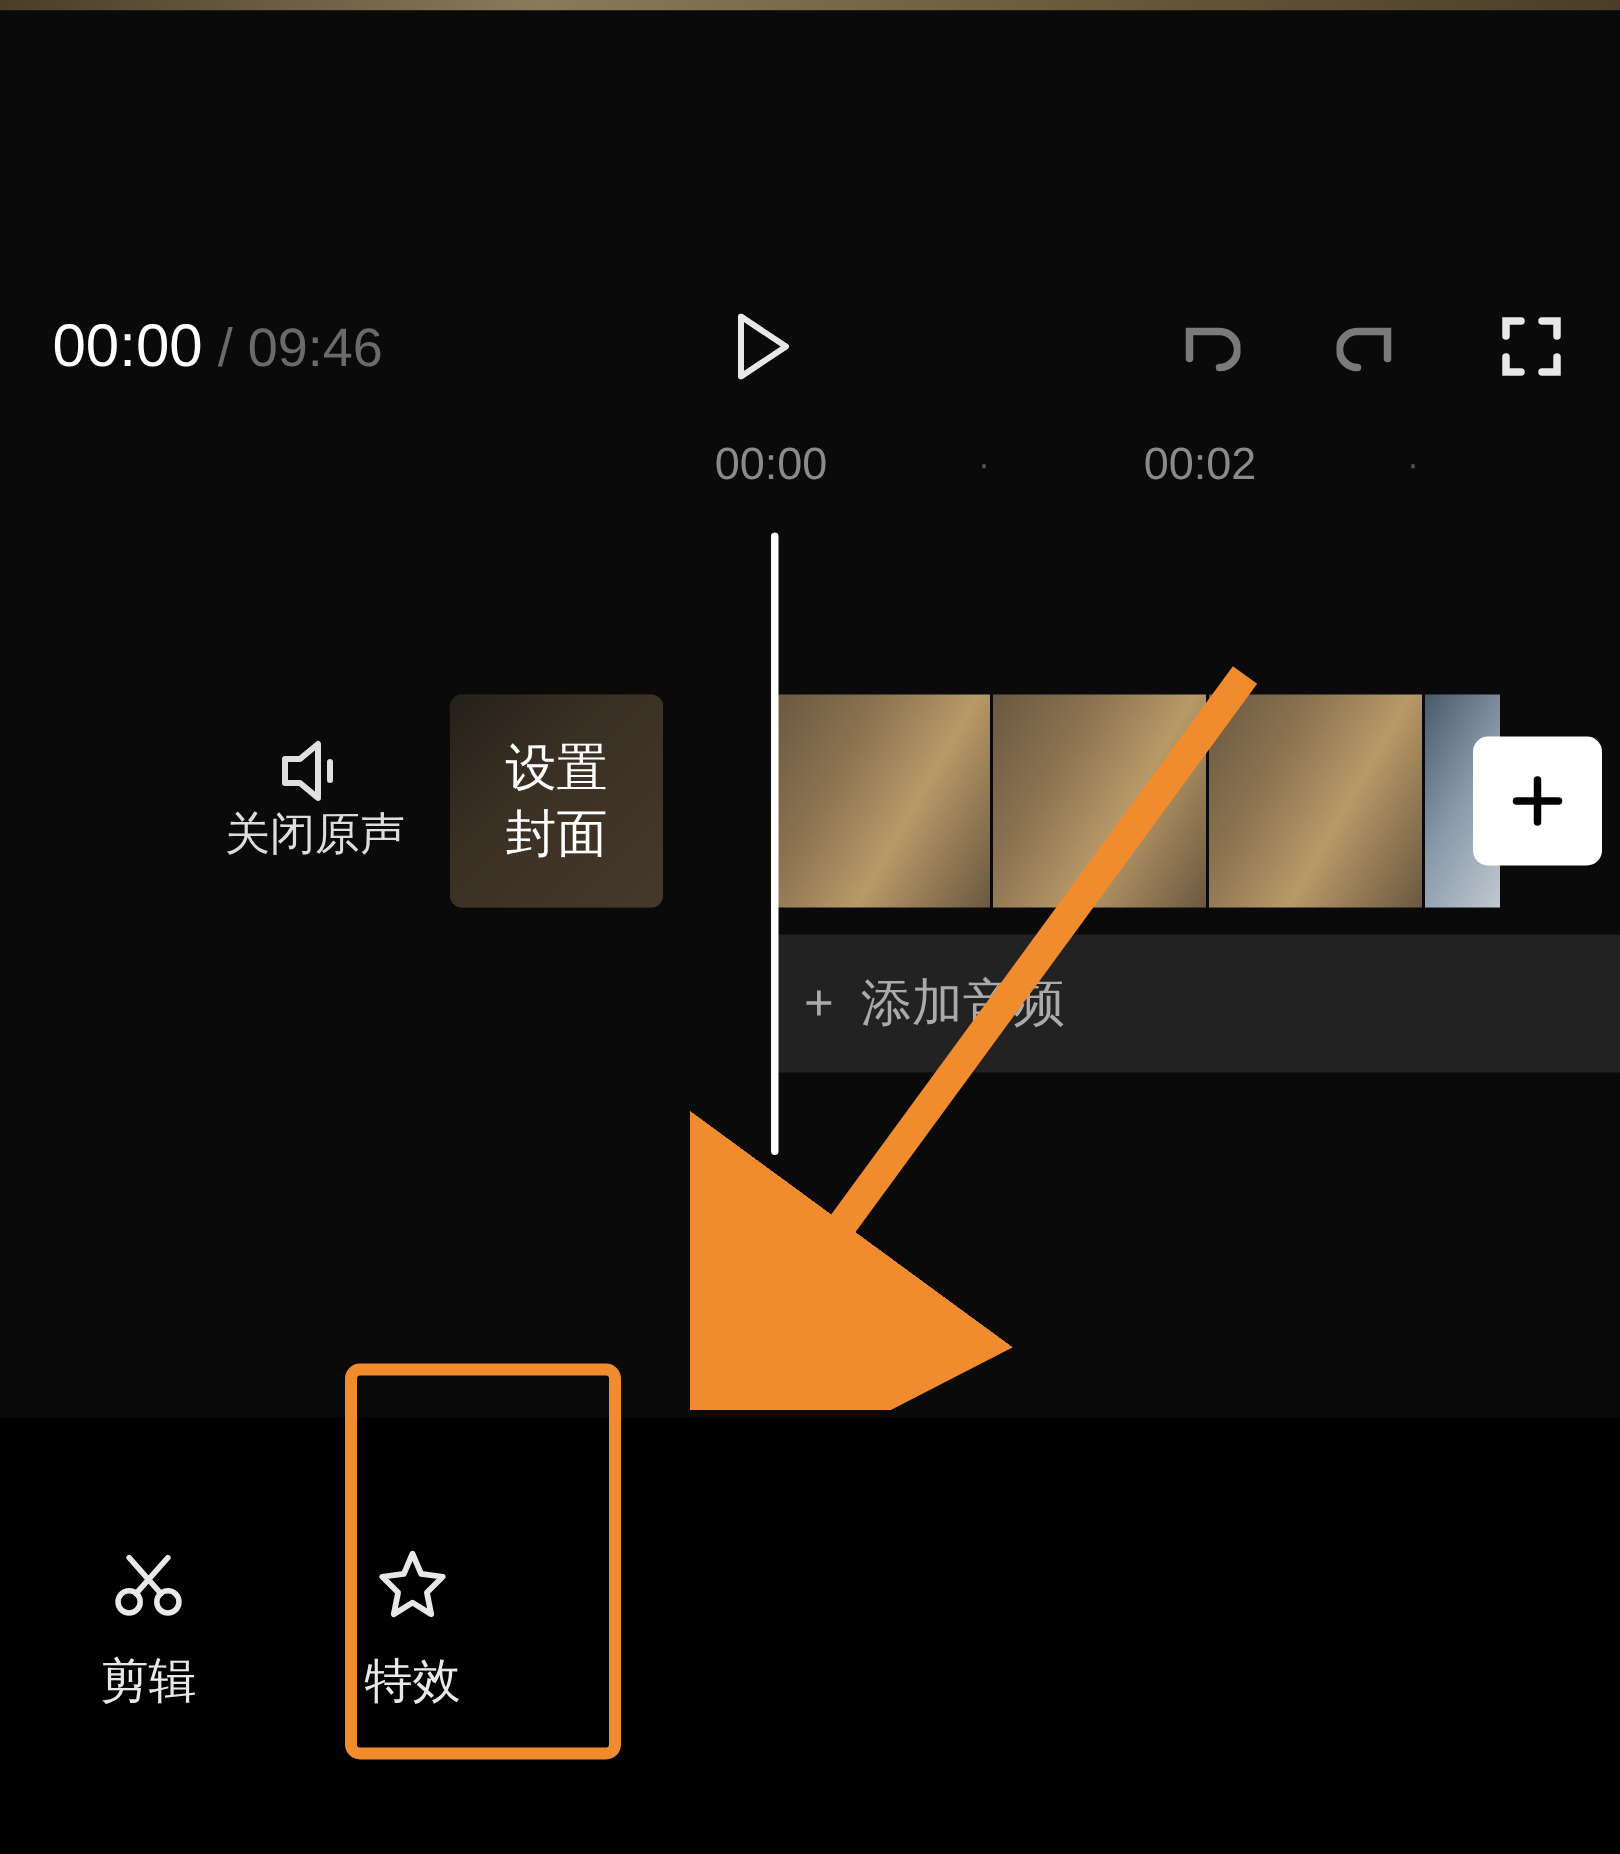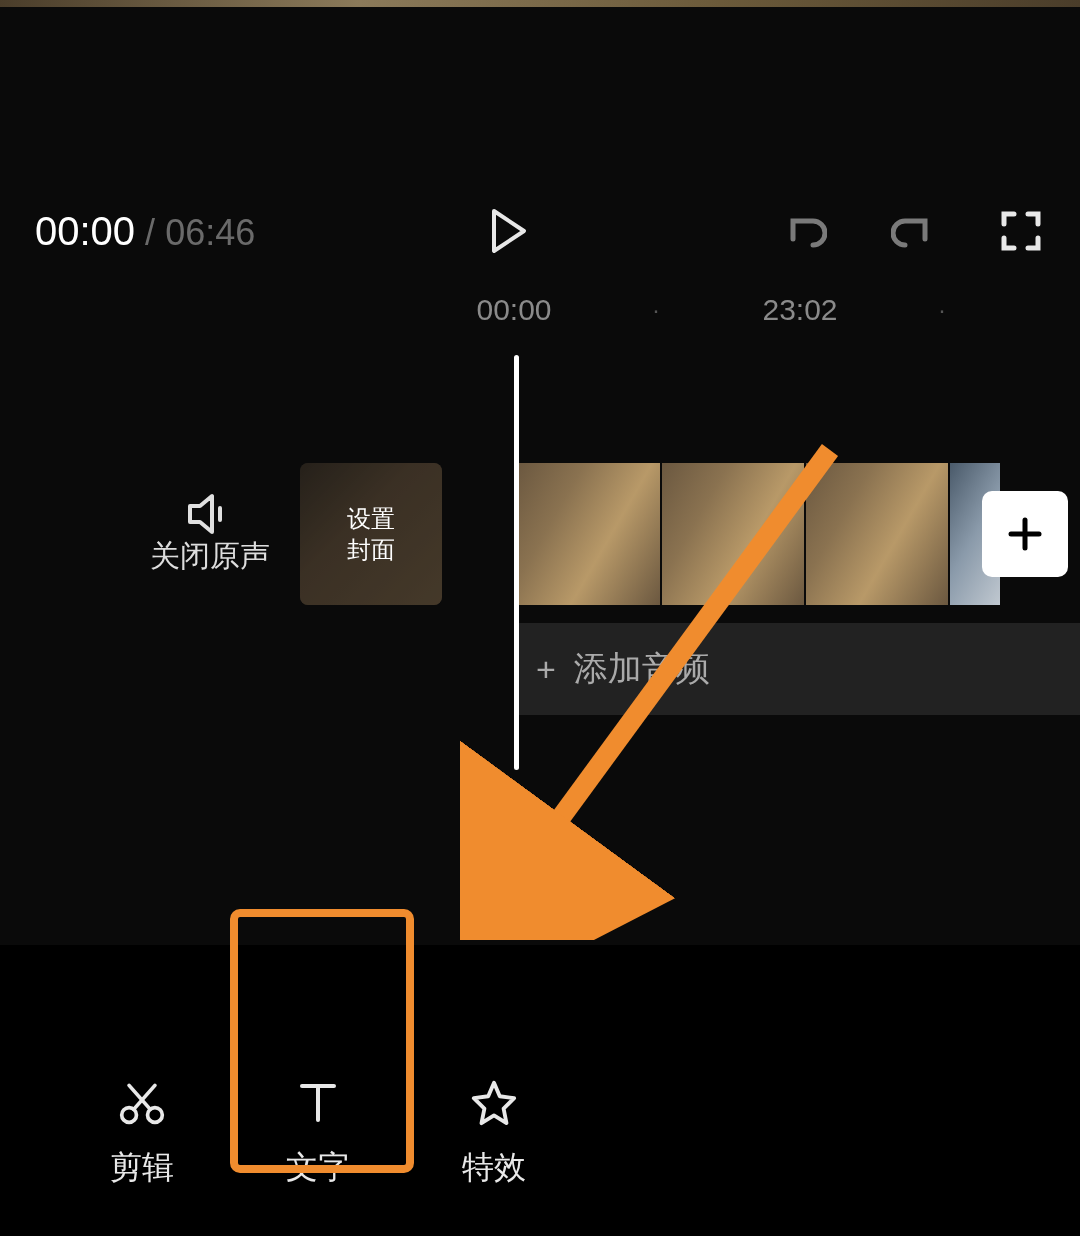--- a/index.html
+++ b/index.html
@@ -112,21 +112,21 @@
 }
 .cover-tile-inner {
   background: rgba(0,0,0,0.35);
   width: 100%;
   height: 100%;
   display: flex;
   align-items: center;
   justify-content: center;
   border-radius: 8px;
 }
-.cover-text { color: #fff; font-size: 24px; line-height: 1.3; text-align: left; }
+.cover-text { color: #fff; font-size: 34px; line-height: 1.3; text-align: left; }
 .clips {
   position: absolute;
   left: 518px;
   right: 0;
   height: 142px;
   display: flex;
   gap: 2px;
 }
 .clip {
   height: 142px;
@@ -167,23 +167,22 @@
 .add-audio-text { color: #aaa; font-size: 34px; }
 .plus-sm { color: #aaa; font-size: 34px; font-weight: 300; }
 
 .toolbar {
   position: absolute;
   bottom: 0;
   left: 0;
   right: 0;
   height: 205px;
   display: flex;
-  align-items: center;
   justify-content: flex-start;
-  padding-left: 108px;
+  padding-left: 65px;
   gap: 108px;
 }
 .tool {
   display: flex;
   flex-direction: column;
   align-items: center;
   gap: 20px;
   cursor: pointer;
   min-width: 68px;
 }
@@ -212,21 +211,21 @@
 </head>
 <body>
 
 <div class="preview-bar"></div>
 
 <div class="preview-area">
   <div class="controls">
     <div class="time-display">
       <span class="time-current">00:00</span>
       <span class="time-sep">/</span>
-      <span class="time-total">06:46</span>
+      <span class="time-total">09:46</span>
     </div>
     <div class="ctrl-btn ctrl-play">
       <svg width="38" height="44" viewBox="0 0 38 44">
           <path d="M4 2 L34 22 L4 42 Z" fill="none" stroke="#e8e8e8" stroke-width="4" stroke-linejoin="round"></path>
         </svg>
     </div>
     <div class="ctrl-group">
       <div class="ctrl-btn">
         <svg width="44" height="44" viewBox="0 0 44 44">
             <path d="M10 30 L10 12 L30 12 A12 12 0 0 1 30 36" fill="none" stroke="#7a7a7a" stroke-width="5" stroke-linecap="round"></path>
@@ -243,21 +242,21 @@
         </svg>
       </div>
     </div>
   </div>
 </div>
 
 <div class="timeline-area">
   <div class="ruler">
     <span class="ruler-label" style="left:514px">00:00</span>
     <span class="ruler-dot" style="left:656px">·</span>
-    <span class="ruler-label" style="left:800px">23:02</span>
+    <span class="ruler-label" style="left:800px">00:02</span>
     <span class="ruler-dot" style="left:942px">·</span>
   </div>
 
   <div class="playhead"></div>
 
   <div class="track-video">
     <div class="mute-orig">
       <svg width="48" height="44" viewBox="0 0 48 44">
         <path d="M4 14 L14 14 L26 4 L26 40 L14 30 L4 30 Z" fill="none" stroke="#e0e0e0" stroke-width="4" stroke-linejoin="round"></path>
         <line x1="34" y1="16" x2="34" y2="28" stroke="#e0e0e0" stroke-width="4" stroke-linecap="round"></line>
@@ -300,29 +299,20 @@
         <circle cx="12" cy="38" r="8" fill="none" stroke="#e8e8e8" stroke-width="4"></circle>
         <circle cx="40" cy="38" r="8" fill="none" stroke="#e8e8e8" stroke-width="4"></circle>
         <line x1="17" y1="32" x2="40" y2="6" stroke="#e8e8e8" stroke-width="4" stroke-linecap="round"></line>
         <line x1="35" y1="32" x2="12" y2="6" stroke="#e8e8e8" stroke-width="4" stroke-linecap="round"></line>
       </svg>
     </div>
     <span class="tool-label">剪辑</span>
   </div>
 
 
-  <div class="tool">
-    <div class="tool-icon">
-      <svg width="44" height="48" viewBox="0 0 44 48">
-        <line x1="6" y1="8" x2="38" y2="8" stroke="#e8e8e8" stroke-width="4" stroke-linecap="round"></line>
-        <line x1="22" y1="8" x2="22" y2="42" stroke="#e8e8e8" stroke-width="4" stroke-linecap="round"></line>
-      </svg>
-    </div>
-    <span class="tool-label">文字</span>
-  </div>
 
 
 
   <div class="tool">
     <div class="tool-icon">
       <svg width="50" height="48" viewBox="0 0 50 48">
         <path d="M25 4 L31 18 L46 20 L35 31 L38 46 L25 38 L12 46 L15 31 L4 20 L19 18 Z" fill="none" stroke="#e8e8e8" stroke-width="4" stroke-linejoin="round"></path>
       </svg>
     </div>
     <span class="tool-label">特效</span>

